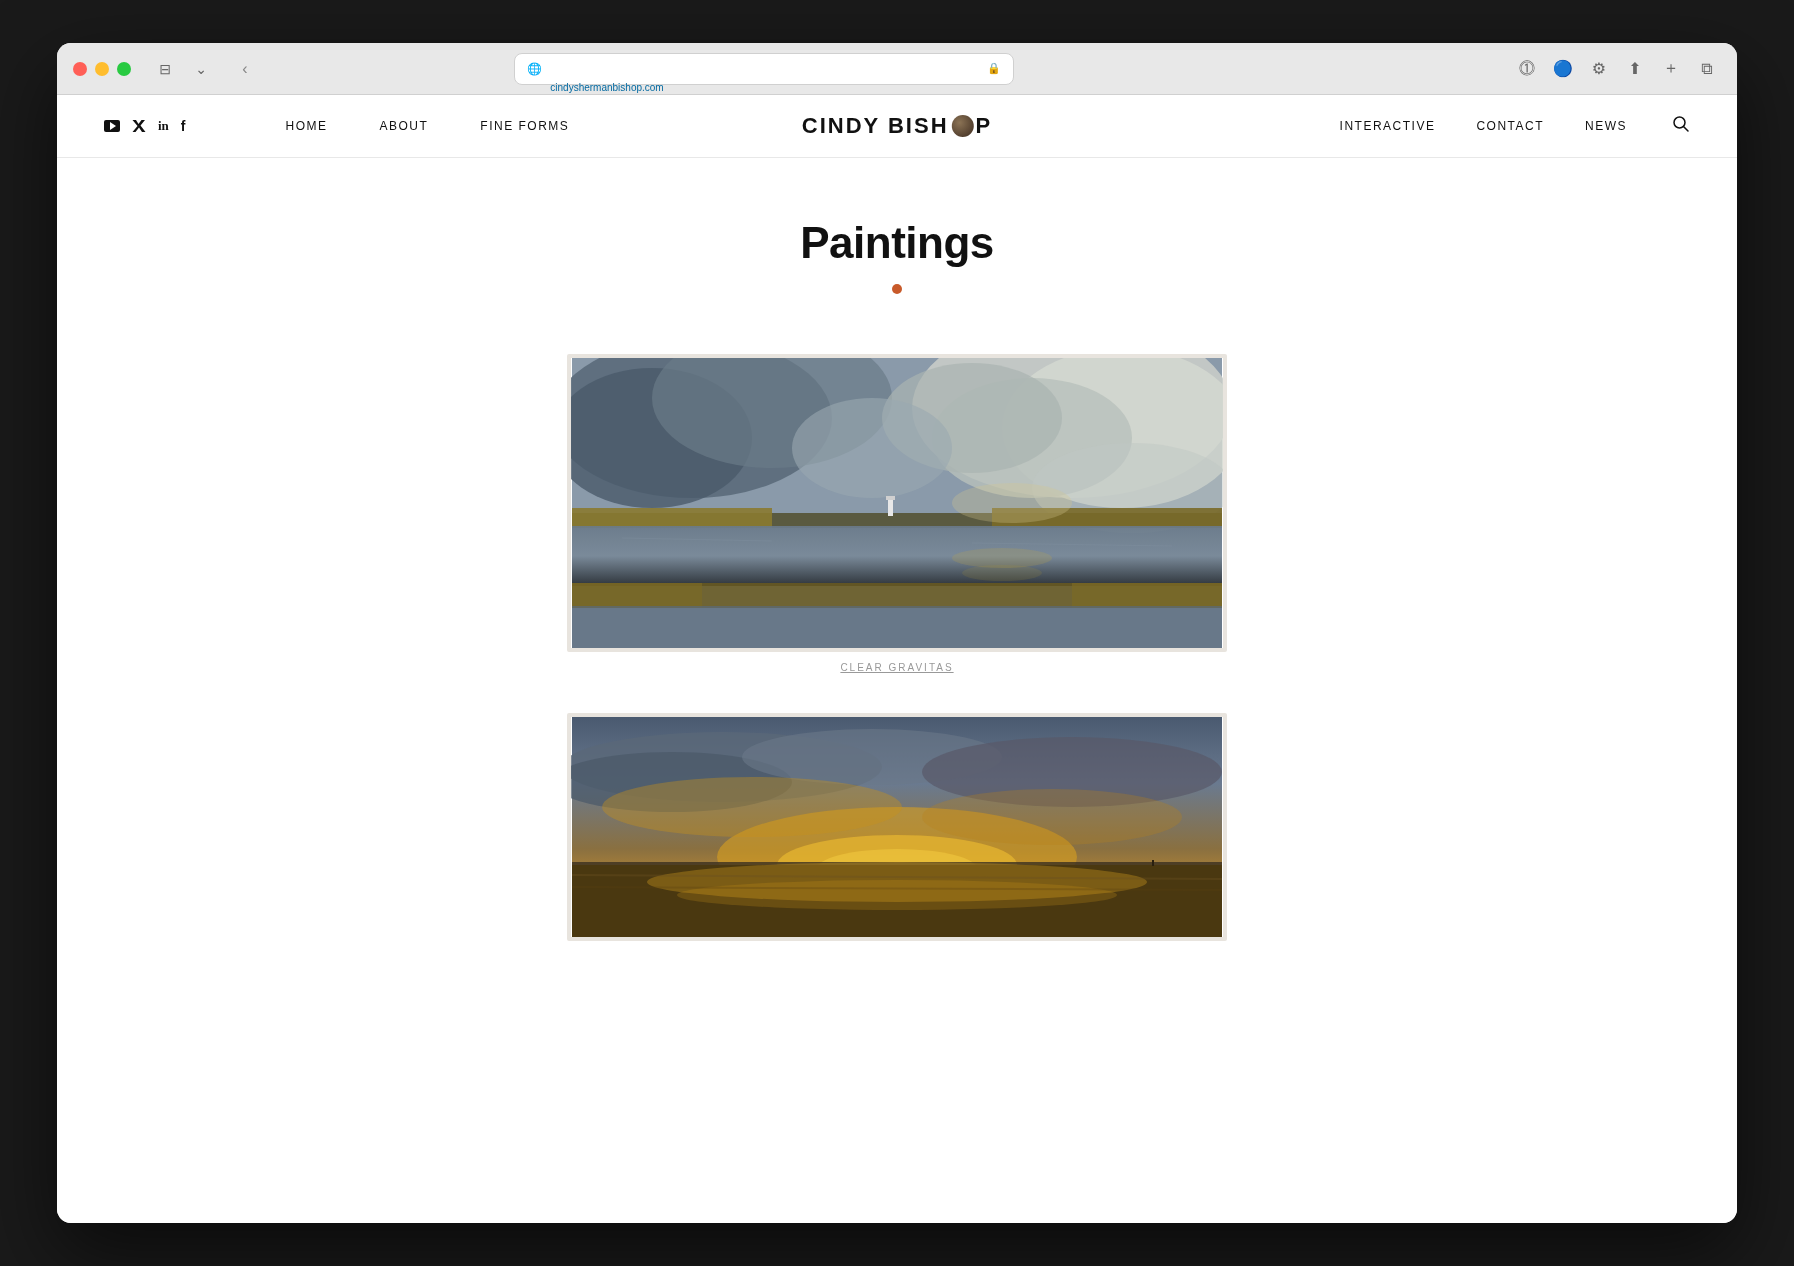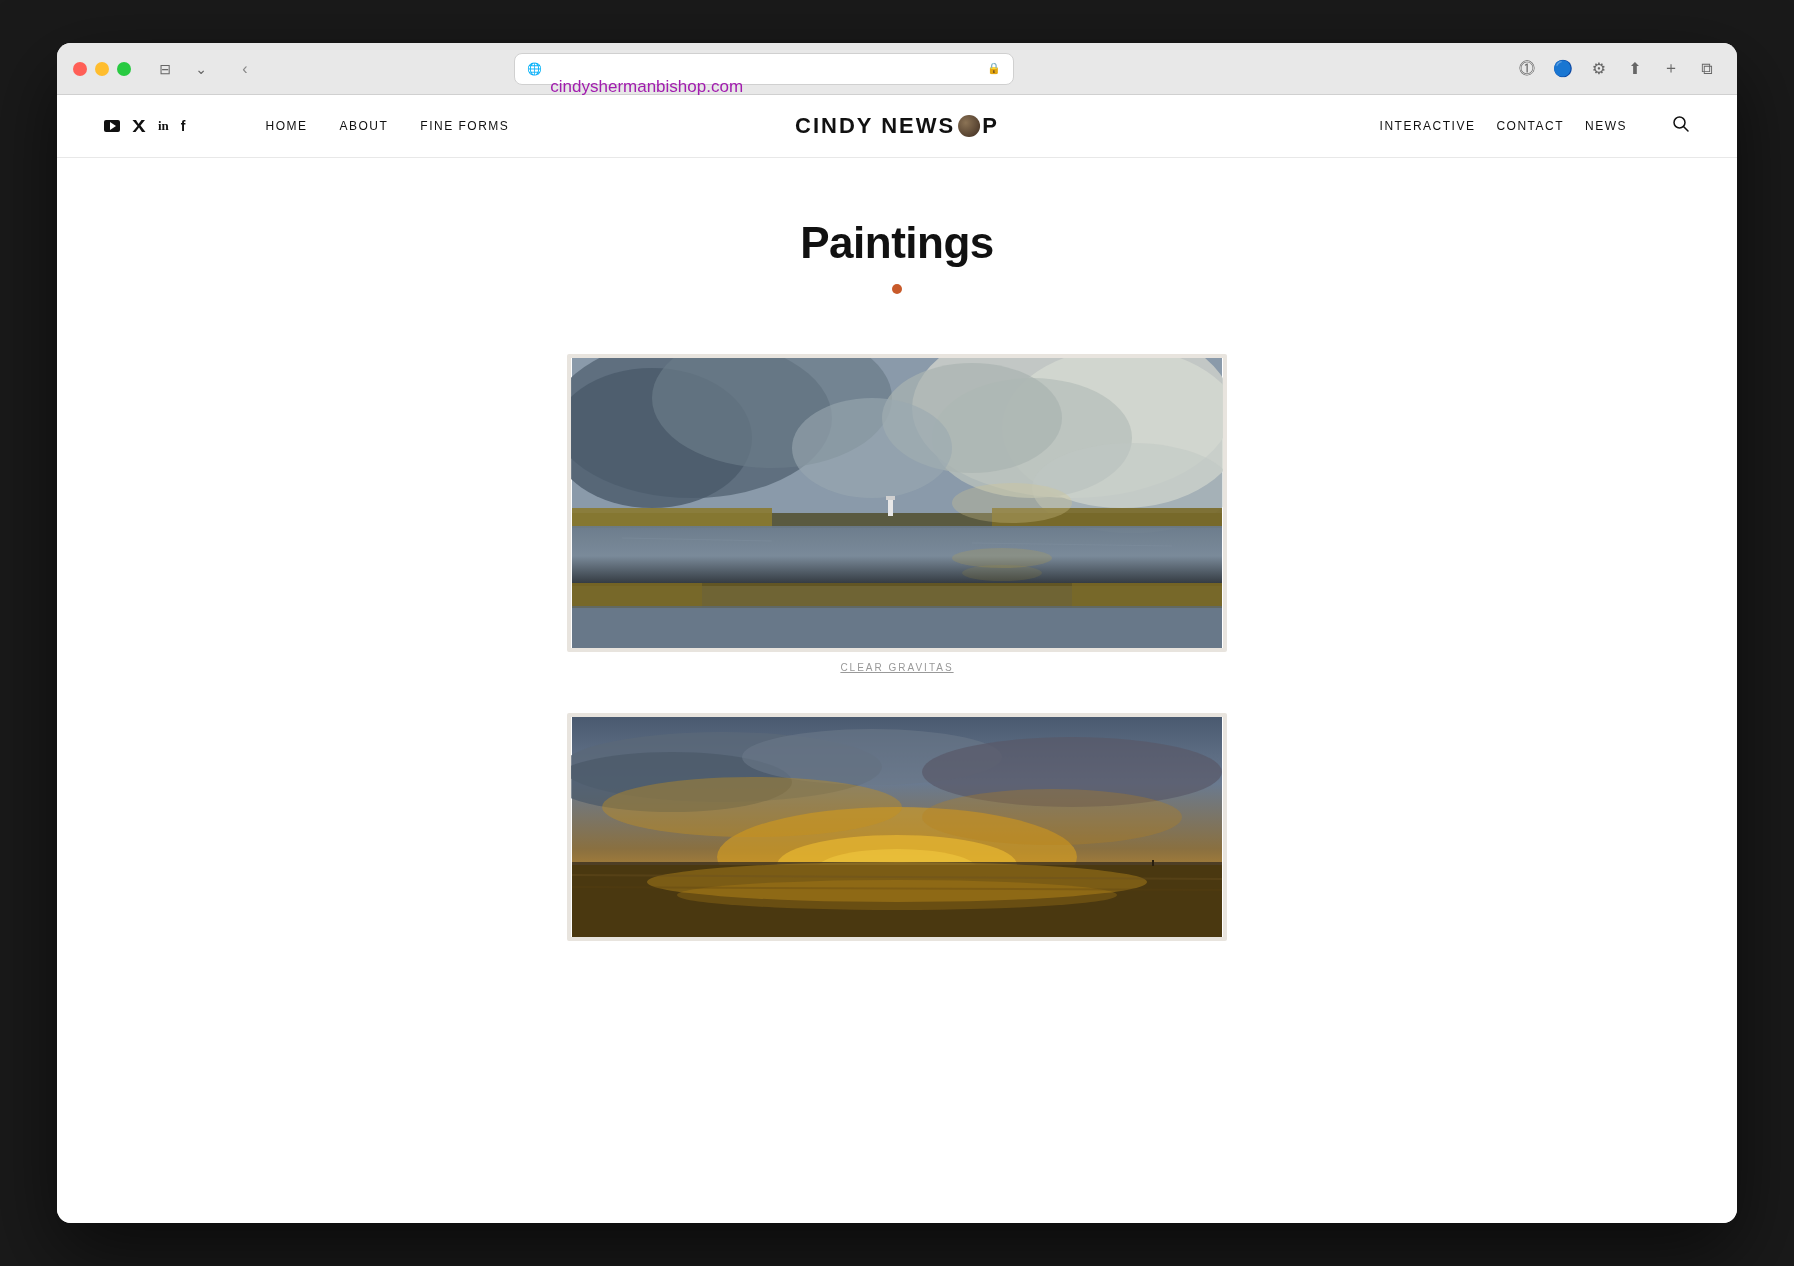--- a/index.html
+++ b/index.html
@@ -102,22 +102,22 @@
       padding: 0 12px;
       gap: 8px;
     }
 
     .address-bar .lock-icon {
       color: #888;
       font-size: 12px;
     }
 
     .address-bar .url-text {
-      font-size: 17px;
-      color: #a21caf;
+      font-size: 10px;
+      color: #0369a1;
       margin-top: 37px;
     }
 
     .address-bar .ssl-icon {
       margin-left: auto;
       color: #888;
       font-size: 11px;
     }
 
     .browser-actions {
@@ -174,20 +174,21 @@
       margin-left: 80px;
     }
 
     .nav-item {
       font-size: 12px;
       letter-spacing: 1.5px;
       text-transform: uppercase;
       color: #111;
       cursor: pointer;
       font-weight: 500;
+      margin-left: 20px;
     }
 
     .site-logo {
       position: absolute;
       left: 50%;
       transform: translateX(-50%);
       font-size: 22px;
       font-weight: 700;
       letter-spacing: 2px;
       color: #111;
@@ -338,21 +339,21 @@
         <span class="social-icon" style="font-size:14px; font-weight:700;">f</span>
       </div>
 
       <nav class="nav-left">
         <span class="nav-item">HOME</span>
         <span class="nav-item">ABOUT</span>
         <span class="nav-item">FINE FORMS</span>
       </nav>
 
       <div class="site-logo">
-        <span>CINDY NEWS</span>
+        <span>CINDY BISH</span>
           <span class="logo-planet"></span>
           <span>P</span>
       </div>
 
       <nav class="nav-right">
         <span class="nav-item">INTERACTIVE</span>
         <span class="nav-item">CONTACT</span>
         <span class="nav-item">NEWS</span>
         <span class="search-icon-btn">
           <svg width="18" height="18" viewBox="0 0 18 18" fill="none">

